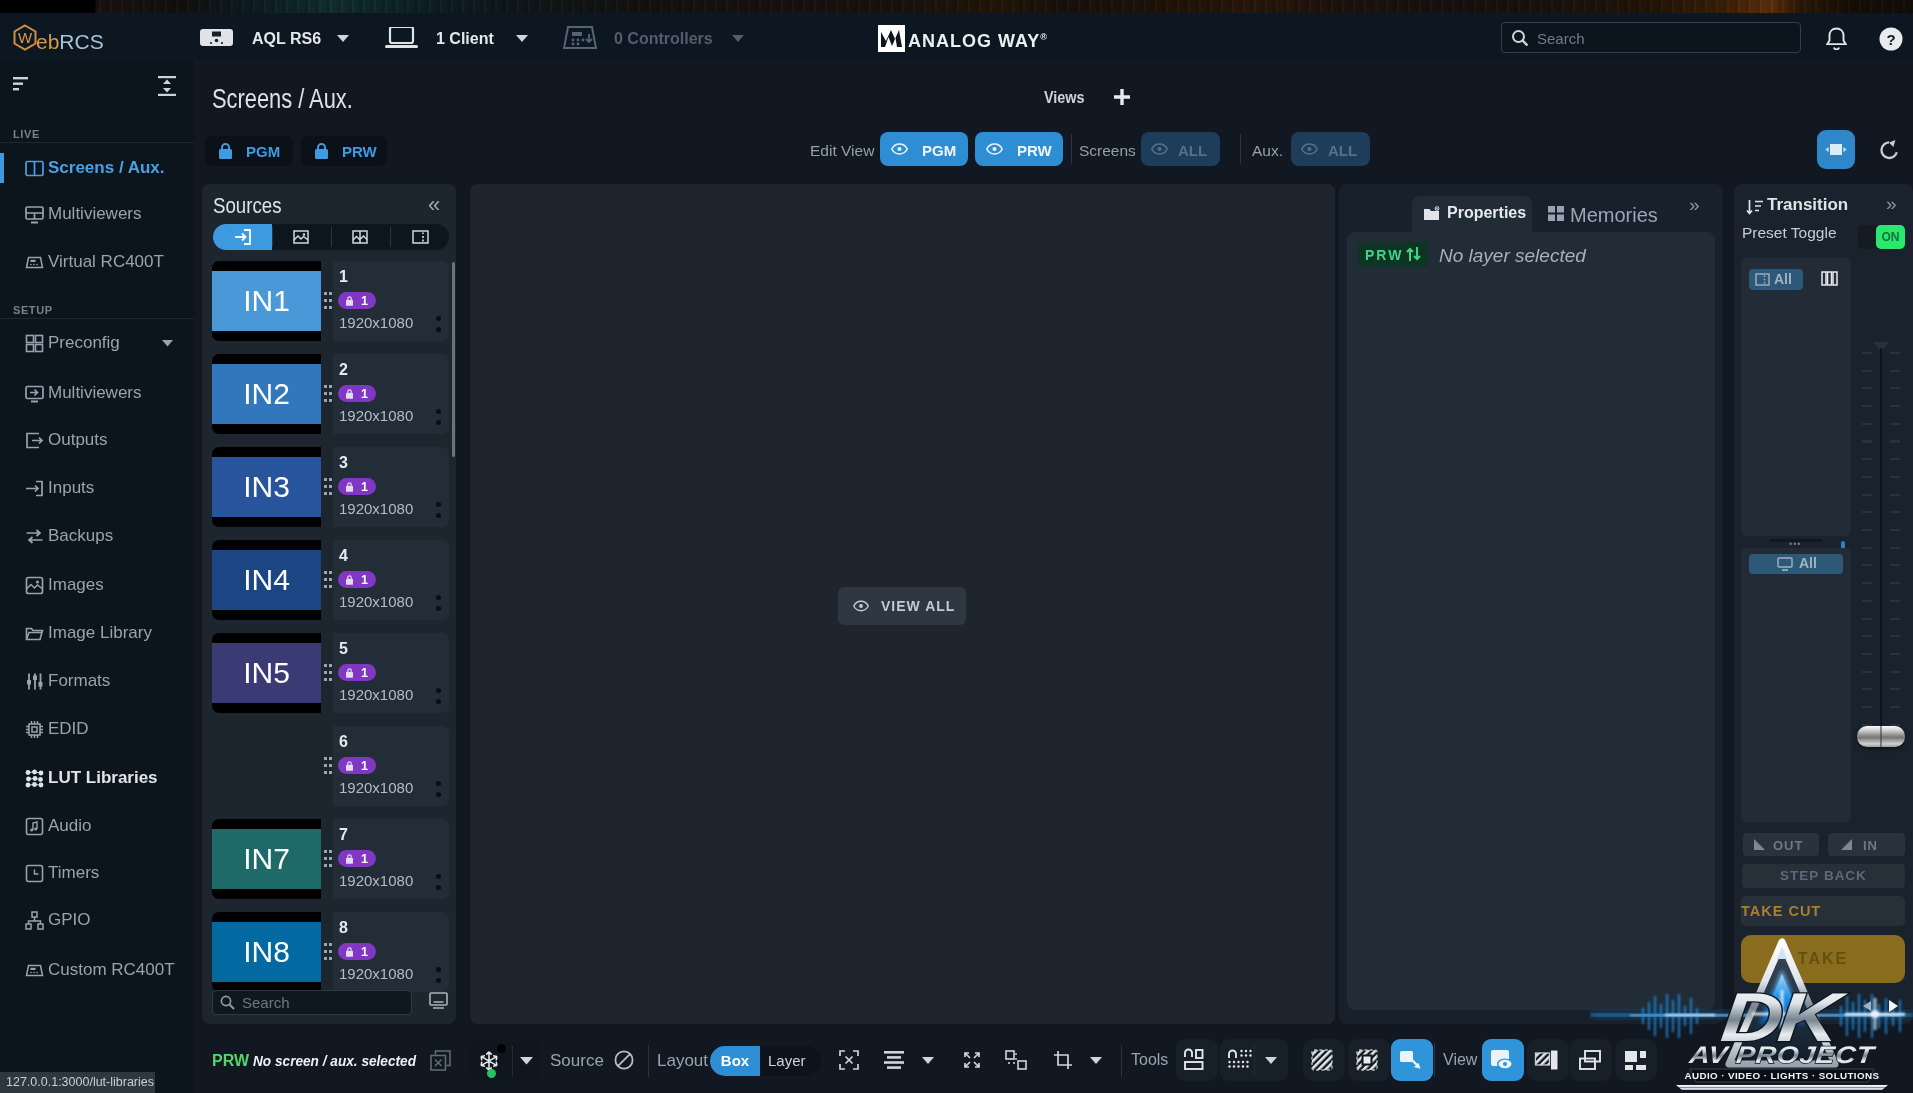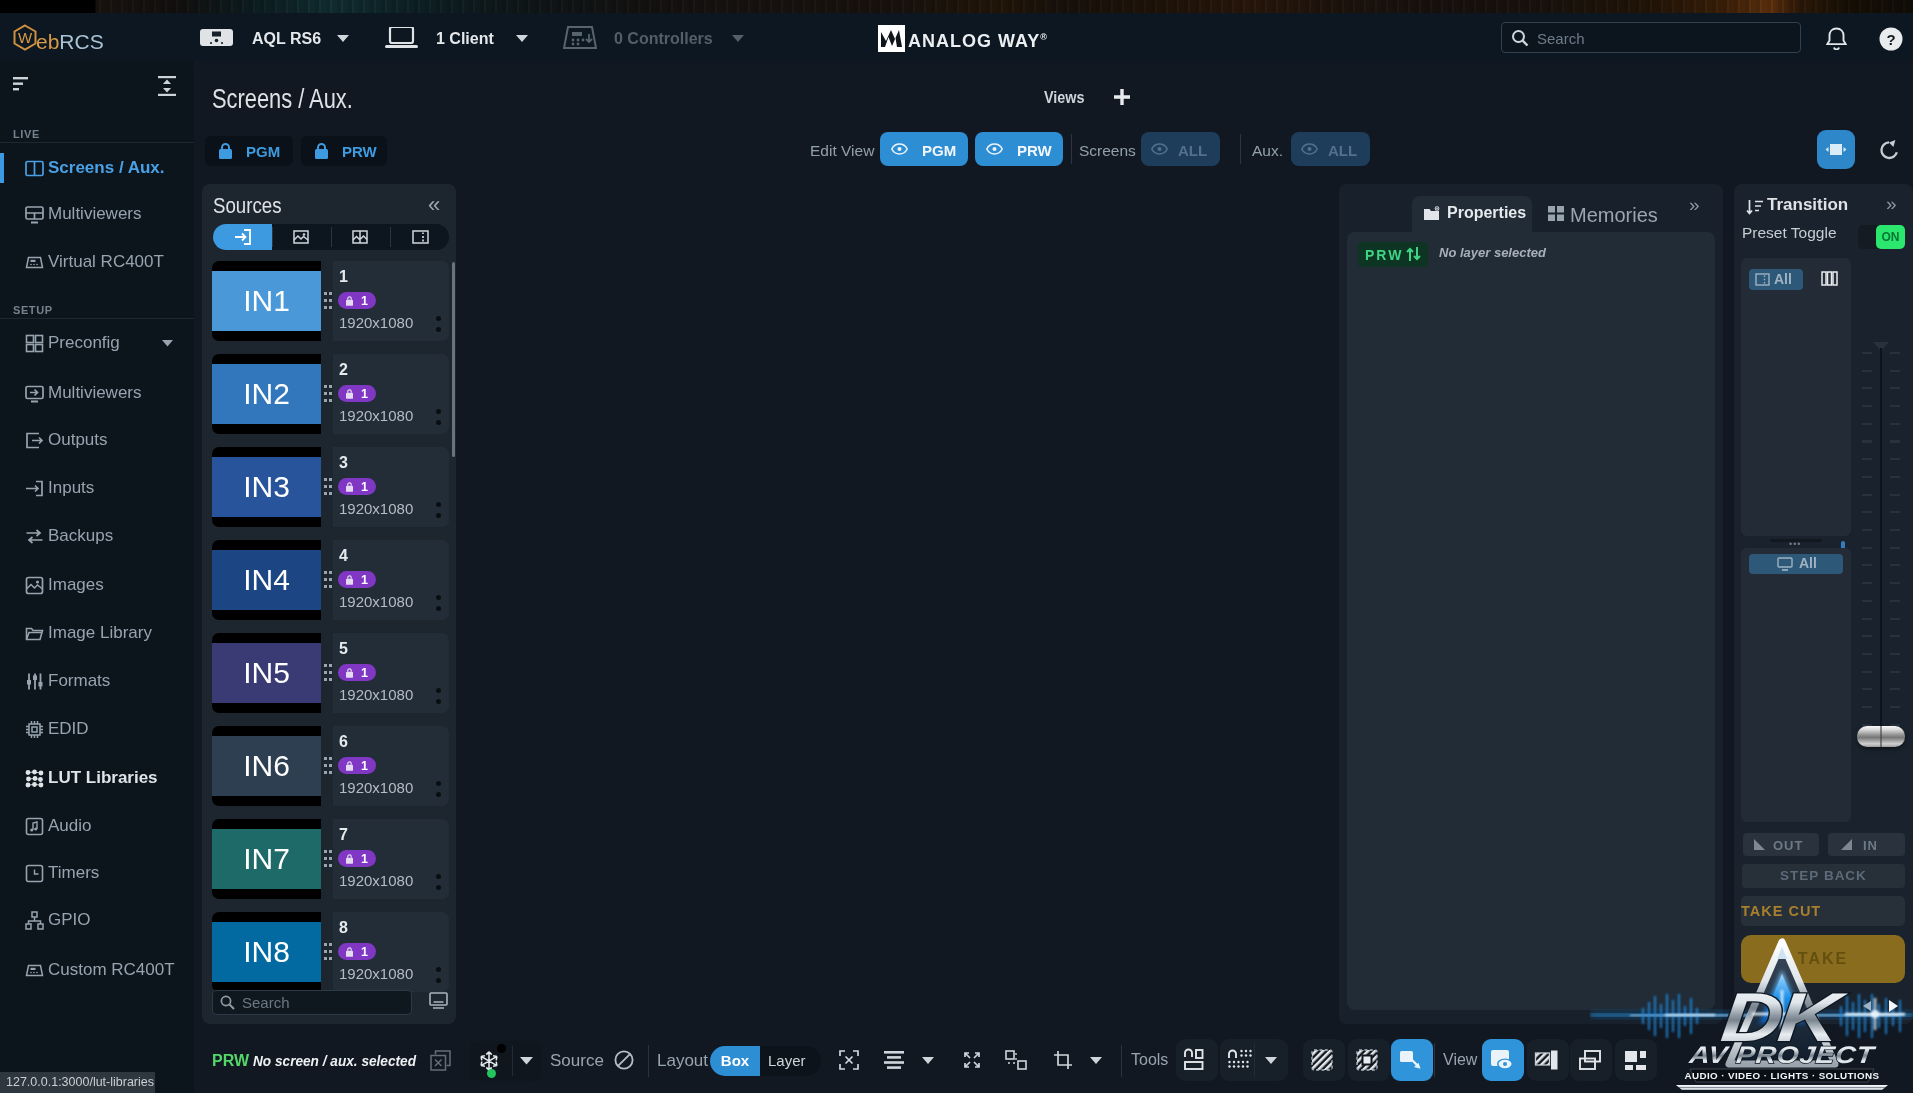--- a/index.html
+++ b/index.html
@@ -473,23 +473,20 @@
             <b>1</b>
           </div>
         <div class="res">1920x1080</div>
         <div class="menu">
             <i></i>
             <i></i>
           </div>
       </div>
     </div>
     <div class="src" style="top:542px">
-      <div class="thumb">
-          <div class="vid" style="background:#2d3f51">IN6</div>
-        </div>
       <div class="drag"></div>
       <div class="info">
         <div class="num">6</div>
         <div class="badge">
             <svg width="7" height="10" viewBox="0 0 8 11">
               <rect x="0" y="4" width="8" height="7" rx="1" fill="#e6d9f2"></rect>
               <path d="M2 4 V2.8 a2 2 0 0 1 4 0 V4" fill="none" stroke="#e6d9f2" stroke-width="1.4"></path>
             </svg>
             <b>1</b>
           </div>
@@ -549,20 +546,28 @@
         <path d="M9.5 9.5 L14 14" stroke="#8f9ba6" stroke-width="2"></path>
       </svg>
     <span class="abs" style="left:40px;top:810px;font-size:15px;color:#6b7884">Search</span>
     <svg class="abs" style="left:227px;top:808px" width="19" height="17" viewBox="0 0 19 17" fill="none" stroke="#aab3bc" stroke-width="1.6">
         <rect x="1" y="1" width="17" height="12" rx="1"></rect>
         <path d="M4 16 h11 M4.5 10 h10"></path>
       </svg>
 
     <div class="abs" style="left:250px;top:78px;width:3px;height:195px;background:#6a737c;border-radius:2px"></div>
   </div>
+  <div id="canvas" class="abs">
+    <div class="abs" style="left:368px;top:403px;width:128px;height:38px;background:#2f3842;border-radius:6px"></div>
+    <svg class="abs" style="left:383px;top:416px" width="16" height="12" viewBox="0 0 17 12">
+        <path d="M8.5 1 C4.5 1 1.8 4 .8 6 c1 2 3.7 5 7.7 5 s6.7-3 7.7-5 c-1-2-3.7-5-7.7-5z" fill="none" stroke="#c3cad1" stroke-width="1.5"></path>
+        <circle cx="8.5" cy="6" r="2" fill="#c3cad1"></circle>
+      </svg>
+    <span class="abs" style="left:411px;top:414px;font-size:14px;font-weight:700;letter-spacing:1px;color:#c3cad1">VIEW ALL</span>
+  </div>
   <div id="proppanel" class="abs">
 
     <div class="abs" style="left:73px;top:12px;width:120px;height:36px;background:#222c37;border-radius:8px 8px 0 0"></div>
     <svg class="abs" style="left:85px;top:22px" width="17" height="15" viewBox="0 0 17 15" fill="#e1e5e9">
         <path d="M0 14 V3 h5.5 l1.5 2 h8 v9 z"></path>
         <circle cx="13" cy="2.5" r="2.3" fill="#e1e5e9"></circle>
         <text x="13" y="4.3" font-size="4.5" fill="#222c37" text-anchor="middle">⚙</text>
       </svg>
     <span class="abs" style="left:108px;top:20px;font-size:16px;font-weight:700;color:#e6eaed">Properties</span>
     <svg class="abs" style="left:209px;top:22px" width="16" height="15" viewBox="0 0 16 15" fill="#97a3ae">
@@ -574,21 +579,21 @@
     <span class="abs" style="left:231px;top:20px;font-size:20px;color:#9aa6b2">Memories</span>
     <div class="abs" style="left:350px;top:10px;font-size:19px;color:#8b97a3">»</div>
 
     <div class="abs" style="left:8px;top:48px;width:368px;height:778px;background:#222c37;border-radius:8px"></div>
     <div class="abs" style="left:19px;top:58px;width:70px;height:25px;background:#0e3424;border-radius:4px"></div>
     <span class="abs" style="left:26px;top:63px;font-size:14px;font-weight:700;letter-spacing:2px;color:#3ed584">PRW</span>
     <svg class="abs" style="left:67px;top:62px" width="15" height="16" viewBox="0 0 15 16">
         <path d="M4 15 V3 M1 6 l3-3 3 3" fill="none" stroke="#3ed584" stroke-width="2"></path>
         <path d="M11 1 v12 M8 10 l3 3 3-3" fill="none" stroke="#3ed584" stroke-width="2"></path>
       </svg>
-    <span class="abs" style="left:100px;top:61px;font-size:13px;font-style:italic;font-weight:700;color:#a7b0b9">No layer selected</span>
+    <span class="abs" style="left:100px;top:61px;font-size:19px;font-style:italic;font-weight:400;color:#a7b0b9">No layer selected</span>
   </div>
   <div id="transpanel" class="abs">
     <svg class="abs" style="left:12px;top:15px" width="17" height="16" viewBox="0 0 17 16">
         <path d="M3.5 1 v14 M1 11.5 l2.5 3 2.5-3" fill="none" stroke="#dfe3e7" stroke-width="1.7"></path>
         <path d="M9 2.5 h8 M9 7 h6 M9 11.5 h4" stroke="#dfe3e7" stroke-width="1.7"></path>
       </svg>
     <span class="abs" style="left:33px;top:11px;font-size:17px;font-weight:700;color:#dfe3e7">Transition</span>
     <div class="abs" style="left:152px;top:9px;font-size:19px;color:#8b97a3">»</div>
     <span class="abs" style="left:8px;top:40px;font-size:15.5px;color:#c6cdd3">Preset Toggle</span>
     <div class="abs" style="left:124px;top:41px;width:47px;height:24px;background:#141b23;border-radius:5px">

